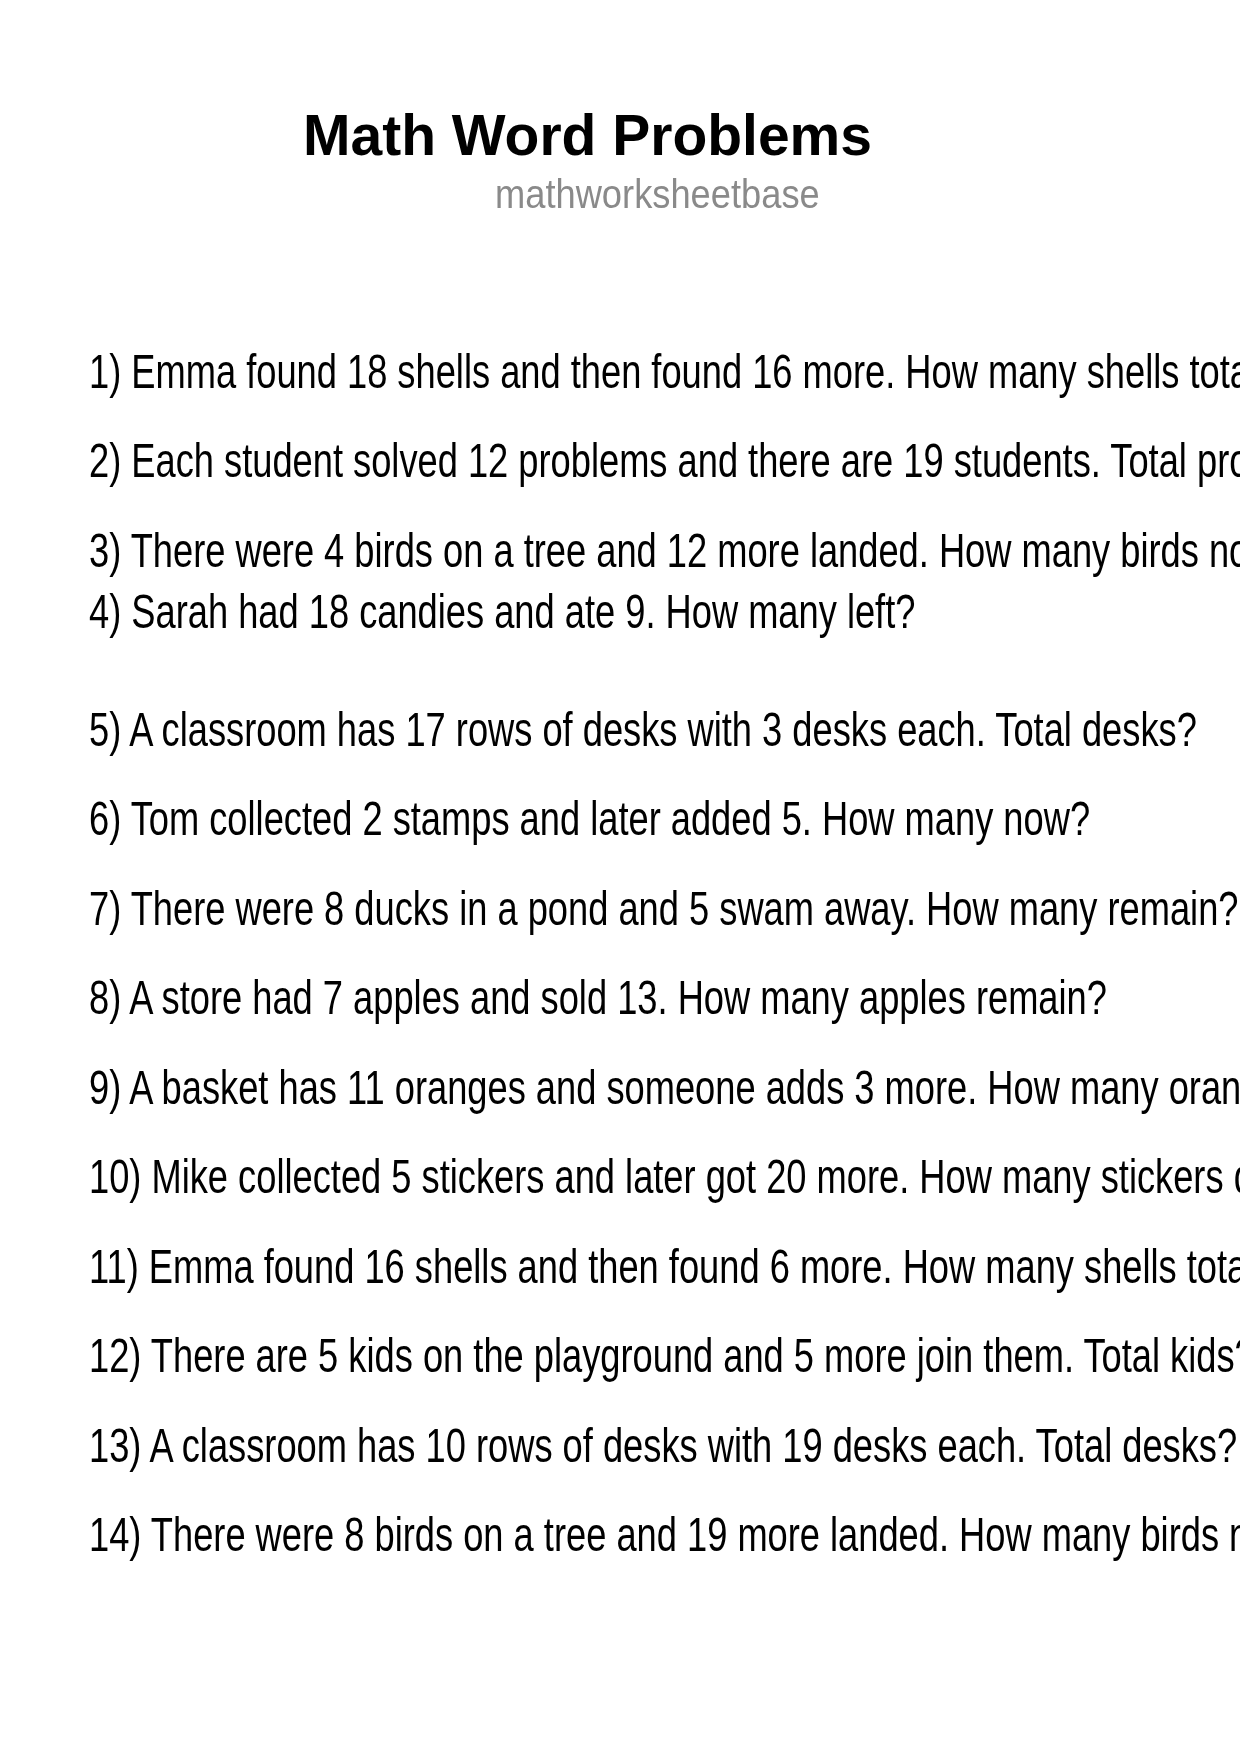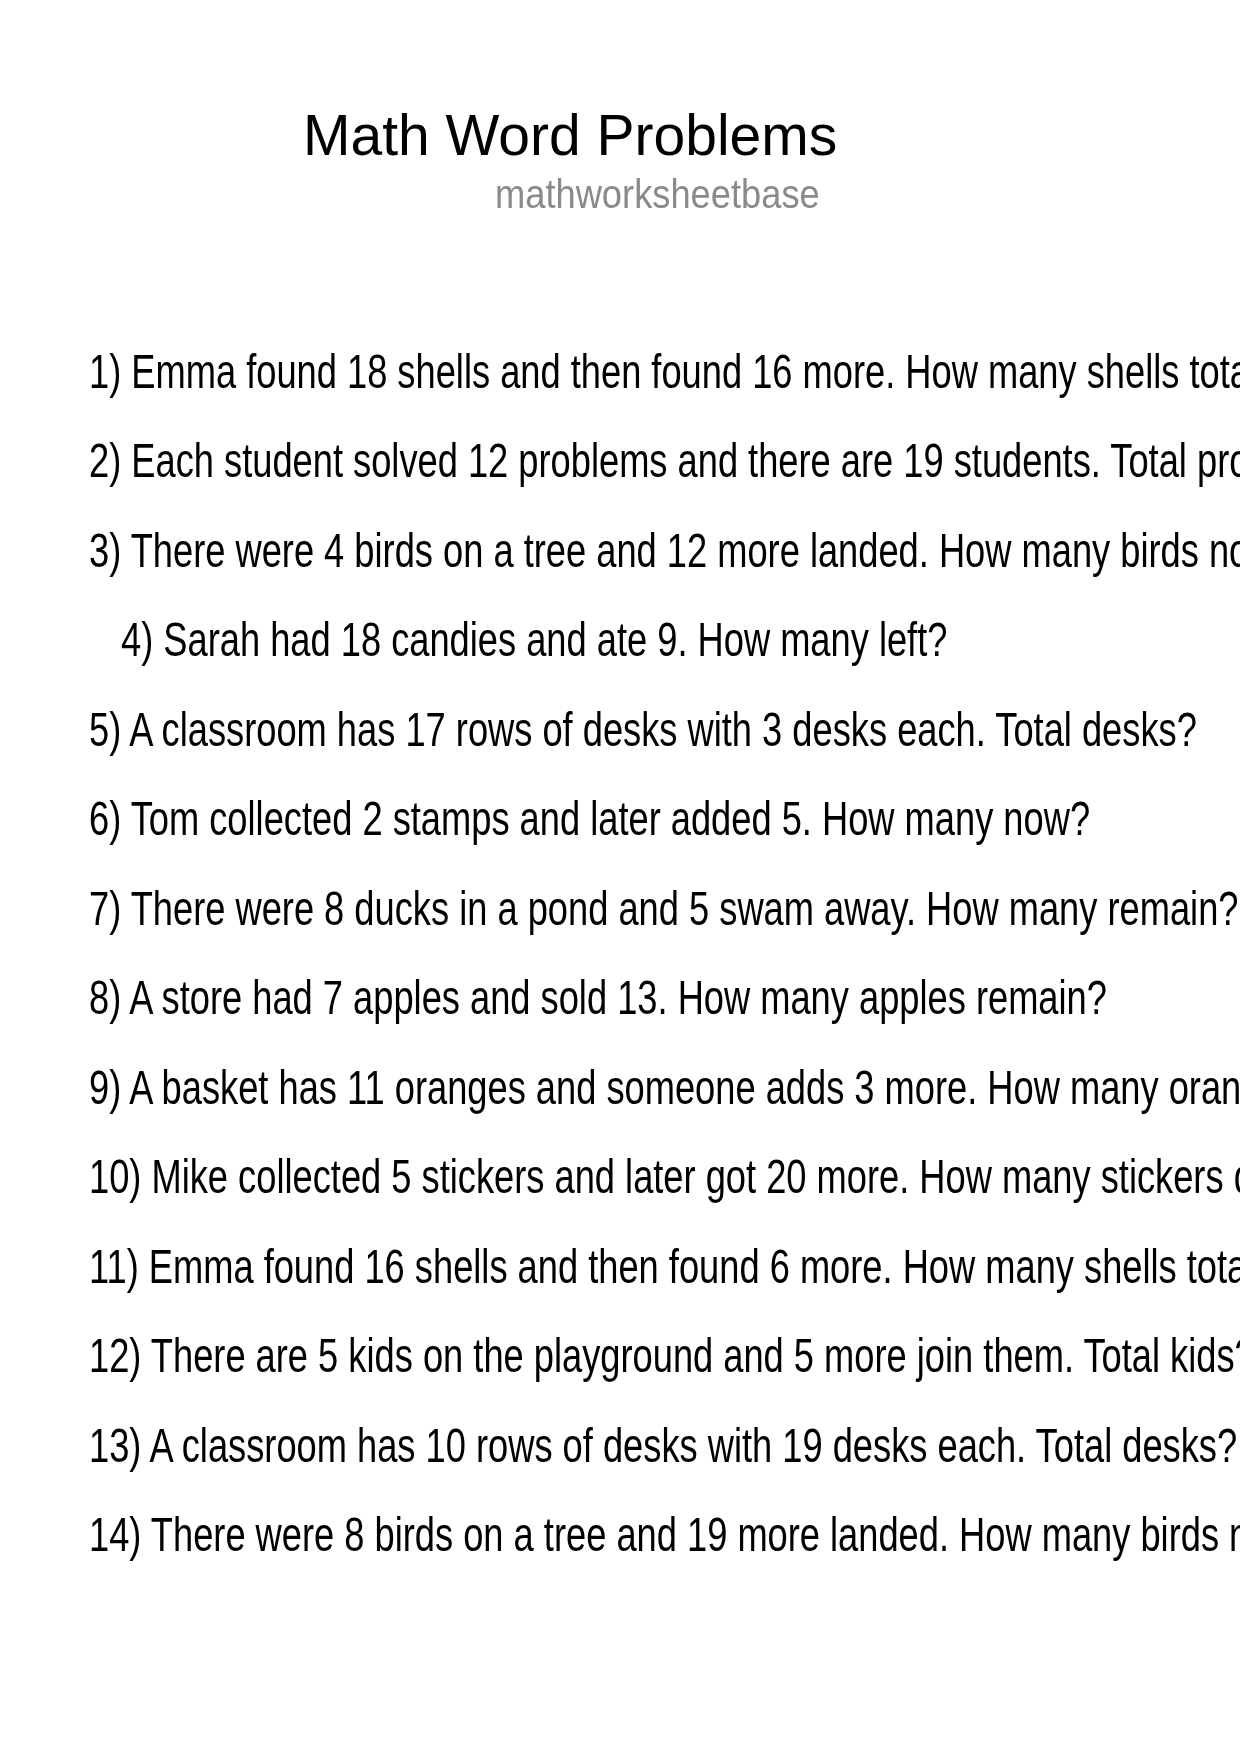--- a/index.html
+++ b/index.html
@@ -18,21 +18,21 @@
     height: 1754px;
     background: #ffffff;
     overflow: hidden;
   }
   .title {
     position: absolute;
     left: 303px;
     top: 107px;
     margin: 0;
     font-size: 57px;
-    font-weight: normal;
+    font-weight: bold;
     line-height: 1;
     white-space: nowrap;
     color: #000000;
   }
   .subtitle {
     position: absolute;
     left: 495px;
     top: 174px;
     font-size: 41px;
     line-height: 1;
@@ -59,21 +59,21 @@
 </head>
 <body>
 
 <div class="page">
   <h1 class="title">Math Word Problems</h1>
   <div class="subtitle">mathworksheetbase</div>
   <div id="problem-list">
       <div class="problem" style="top: 347px;"><span>1) Emma found 18 shells and then found 16 more. How many shells total?</span></div>
       <div class="problem" style="top: 436px;"><span>2) Each student solved 12 problems and there are 19 students. Total problems?</span></div>
       <div class="problem" style="top: 526px;"><span>3) There were 4 birds on a tree and 12 more landed. How many birds now?</span></div>
-      <div class="problem" style="top: 615px; margin-left: 32px;"><span>4) Sarah had 18 candies and ate 9. How many left?</span></div>
+      <div class="problem" style="top: 587px;"><span>4) Sarah had 18 candies and ate 9. How many left?</span></div>
       <div class="problem" style="top: 705px;"><span>5) A classroom has 17 rows of desks with 3 desks each. Total desks?</span></div>
       <div class="problem" style="top: 794px;"><span>6) Tom collected 2 stamps and later added 5. How many now?</span></div>
       <div class="problem" style="top: 884px;"><span>7) There were 8 ducks in a pond and 5 swam away. How many remain?</span></div>
       <div class="problem" style="top: 973px;"><span>8) A store had 7 apples and sold 13. How many apples remain?</span></div>
       <div class="problem" style="top: 1063px;"><span>9) A basket has 11 oranges and someone adds 3 more. How many oranges now?</span></div>
       <div class="problem" style="top: 1152px;"><span>10) Mike collected 5 stickers and later got 20 more. How many stickers does he have?</span></div>
       <div class="problem" style="top: 1242px;"><span>11) Emma found 16 shells and then found 6 more. How many shells total?</span></div>
       <div class="problem" style="top: 1331px;"><span>12) There are 5 kids on the playground and 5 more join them. Total kids?</span></div>
       <div class="problem" style="top: 1421px;"><span>13) A classroom has 10 rows of desks with 19 desks each. Total desks?</span></div>
       <div class="problem" style="top: 1510px;"><span>14) There were 8 birds on a tree and 19 more landed. How many birds now?</span></div>

